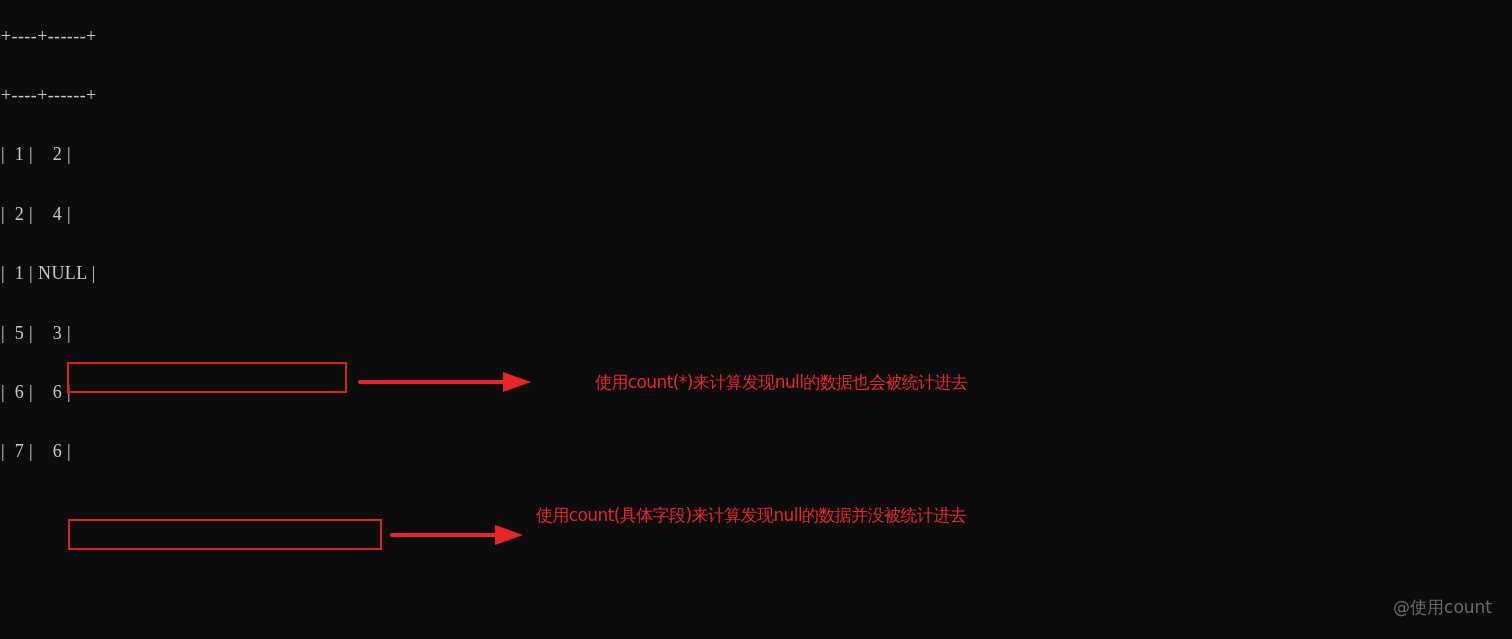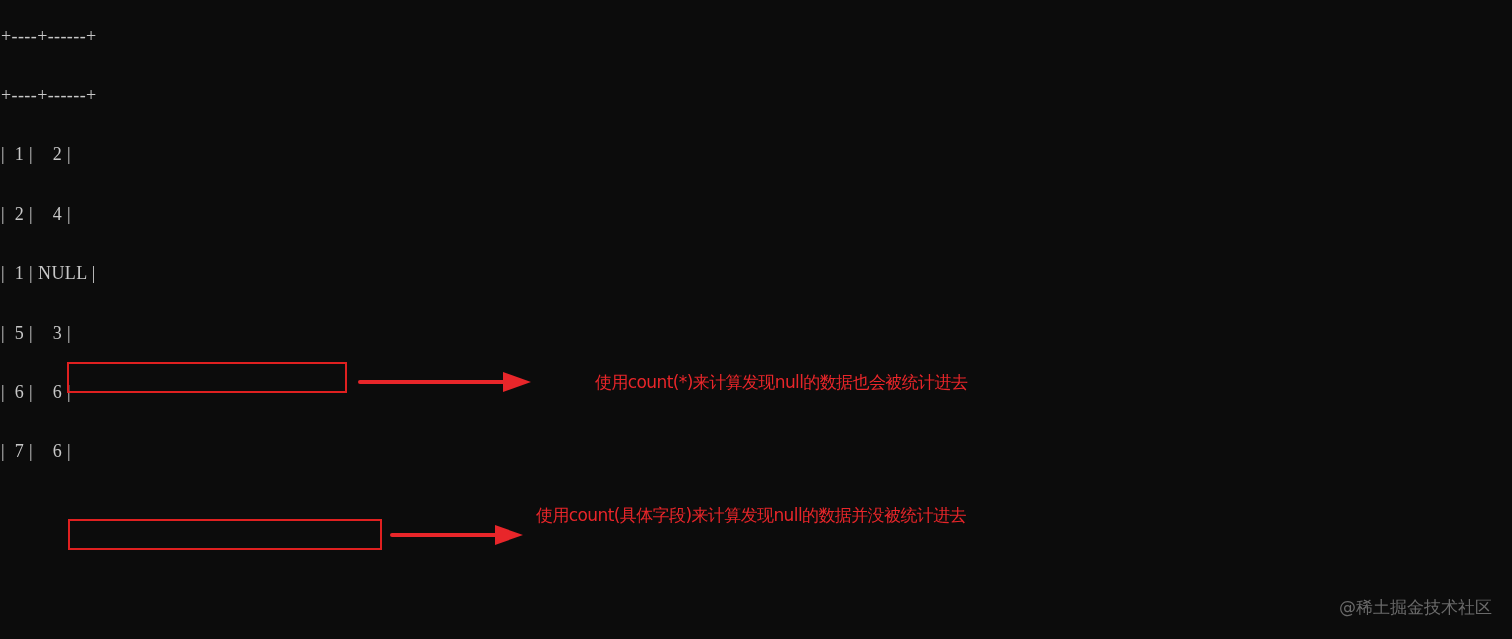--- a/index.html
+++ b/index.html
@@ -101,13 +101,13 @@
 
 <div class="hl-box" style="left:68px; top:519px; width:314px; height:31px;"></div>
 
 <svg class="arrow" style="left:390px; top:523px; width:135px;" viewBox="0 0 135 24">
   <line x1="2" y1="12" x2="110" y2="12" stroke="#e8262a" stroke-width="4" stroke-linecap="round"></line>
   <polygon points="105,2 133,12 105,22" fill="#e8262a"></polygon>
 </svg>
 
 <div class="note" style="left:536px; top:504px;">使用count(具体字段)来计算发现null的数据并没被统计进去</div>
 
-<div class="watermark">@稀土掘金技术社区</div>
+<div class="watermark">@使用count</div>
 
 </body></html>

